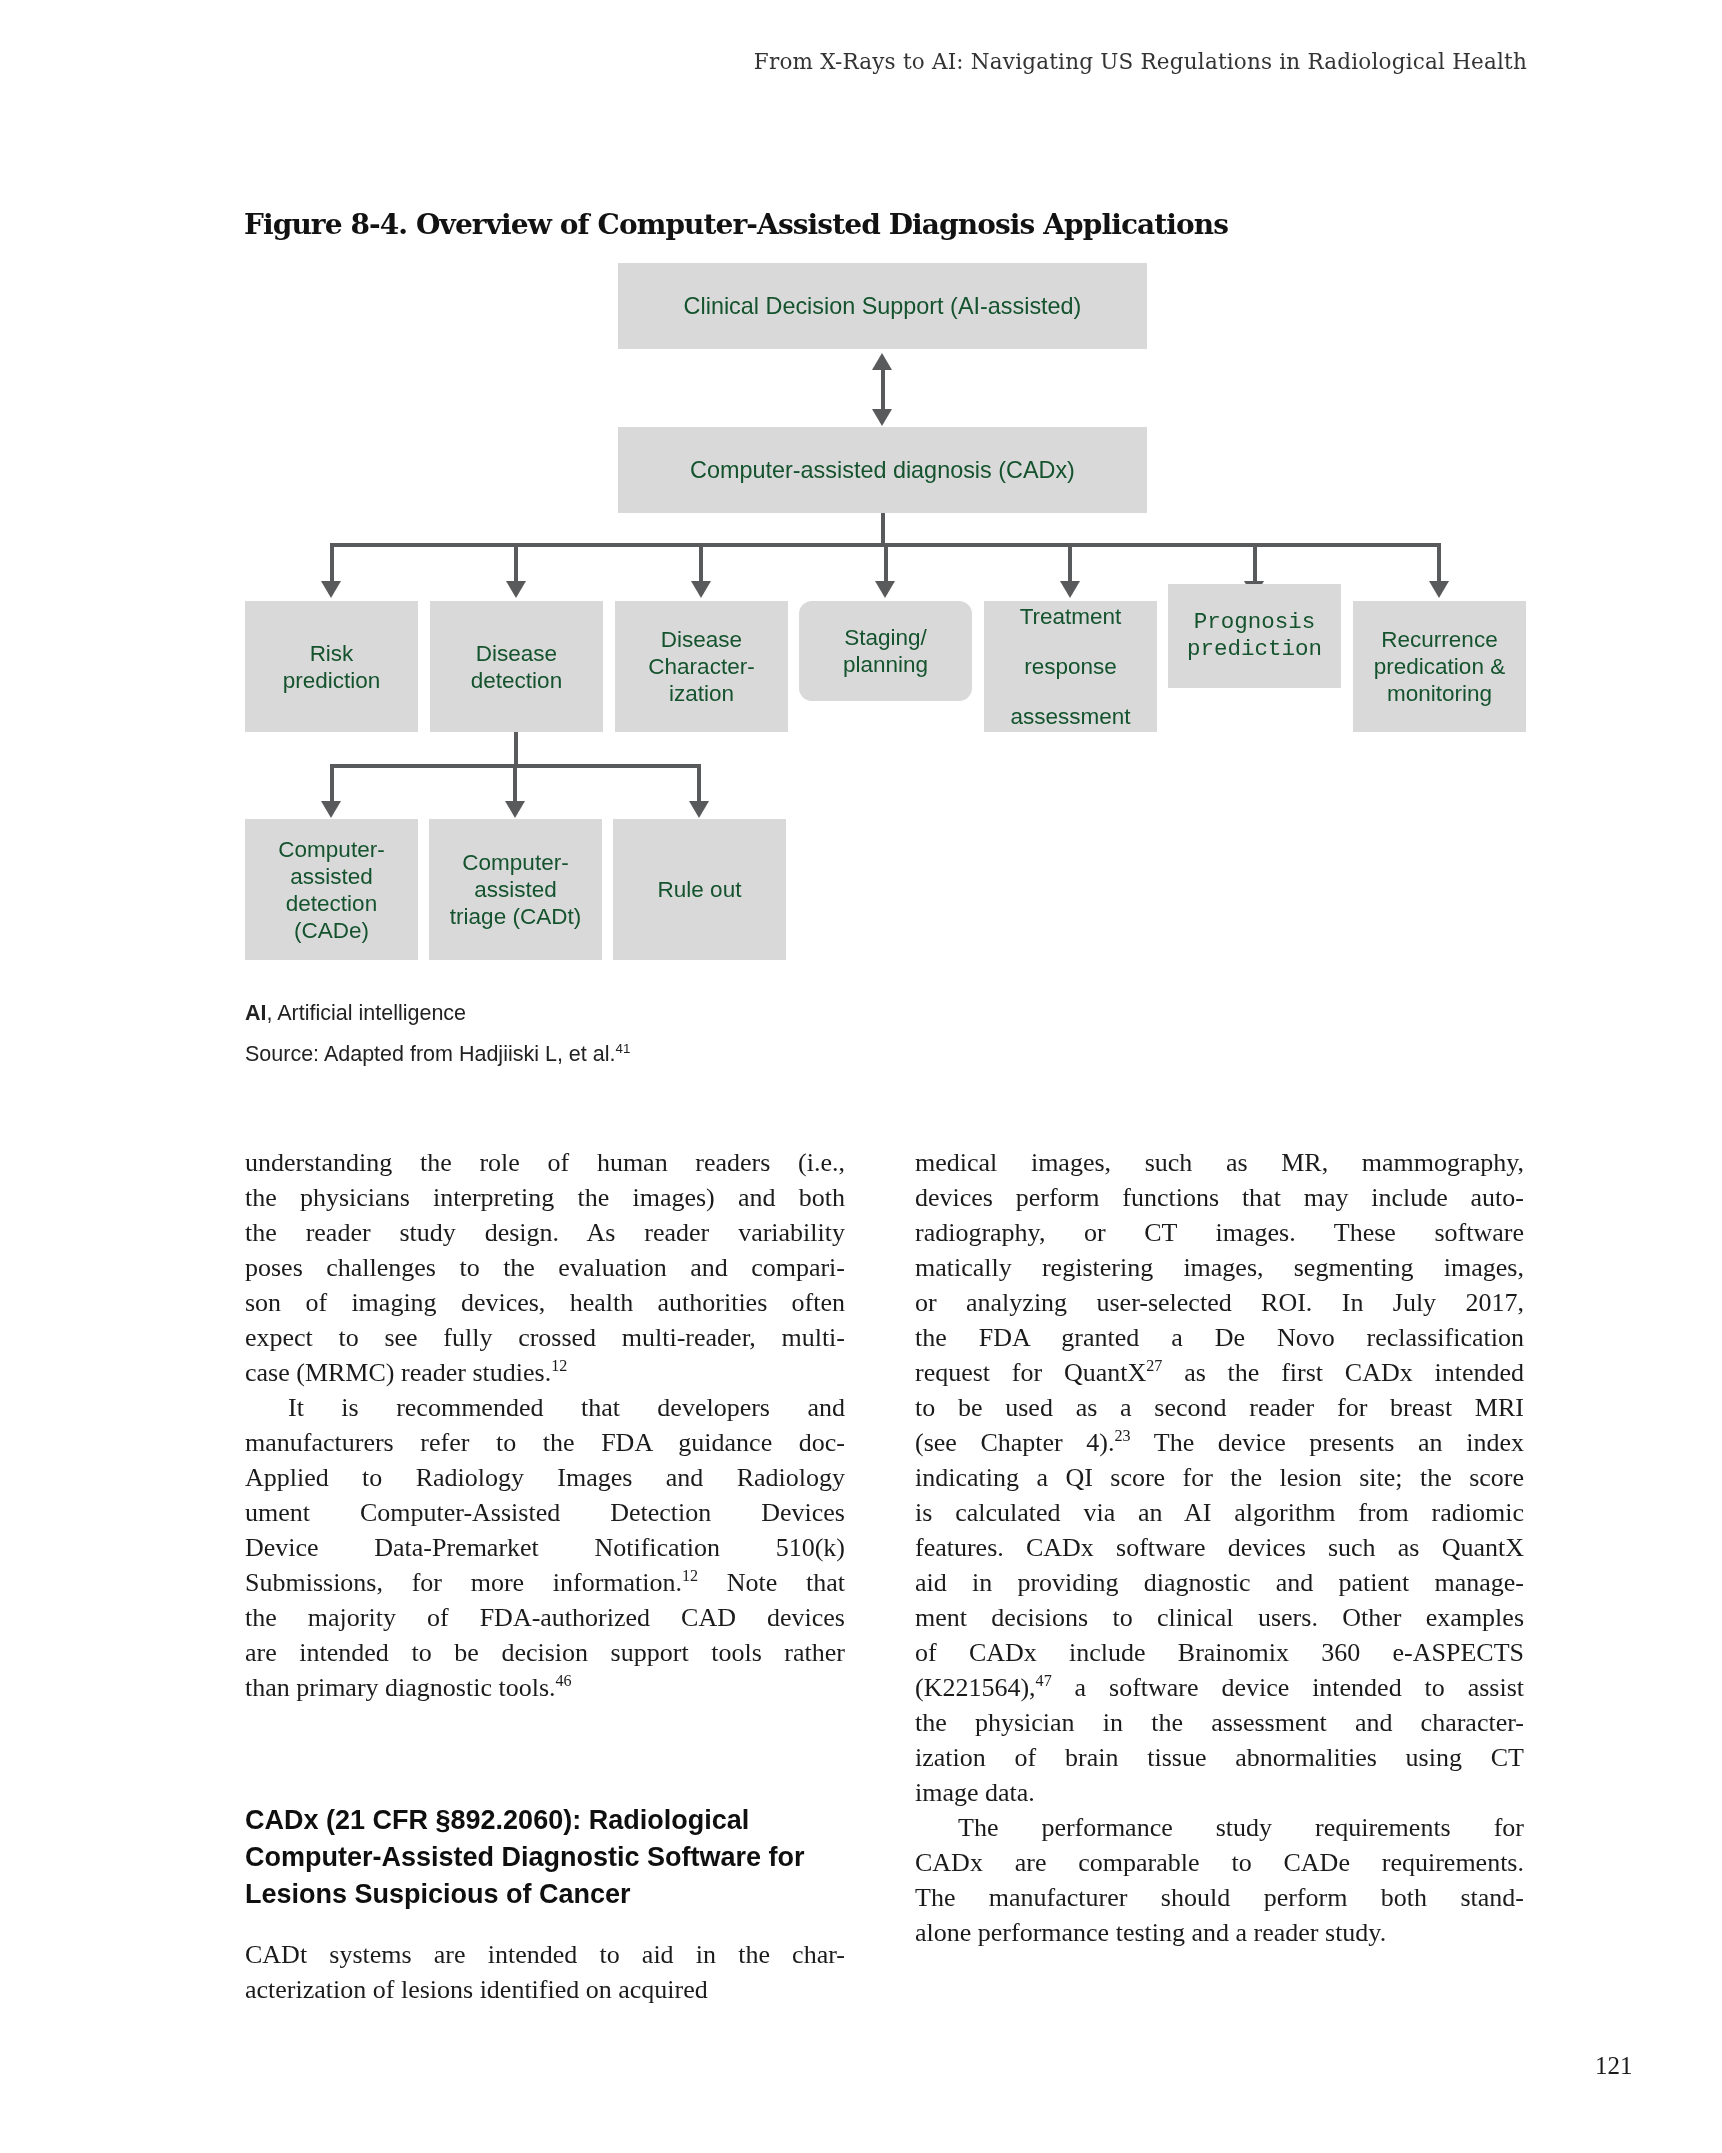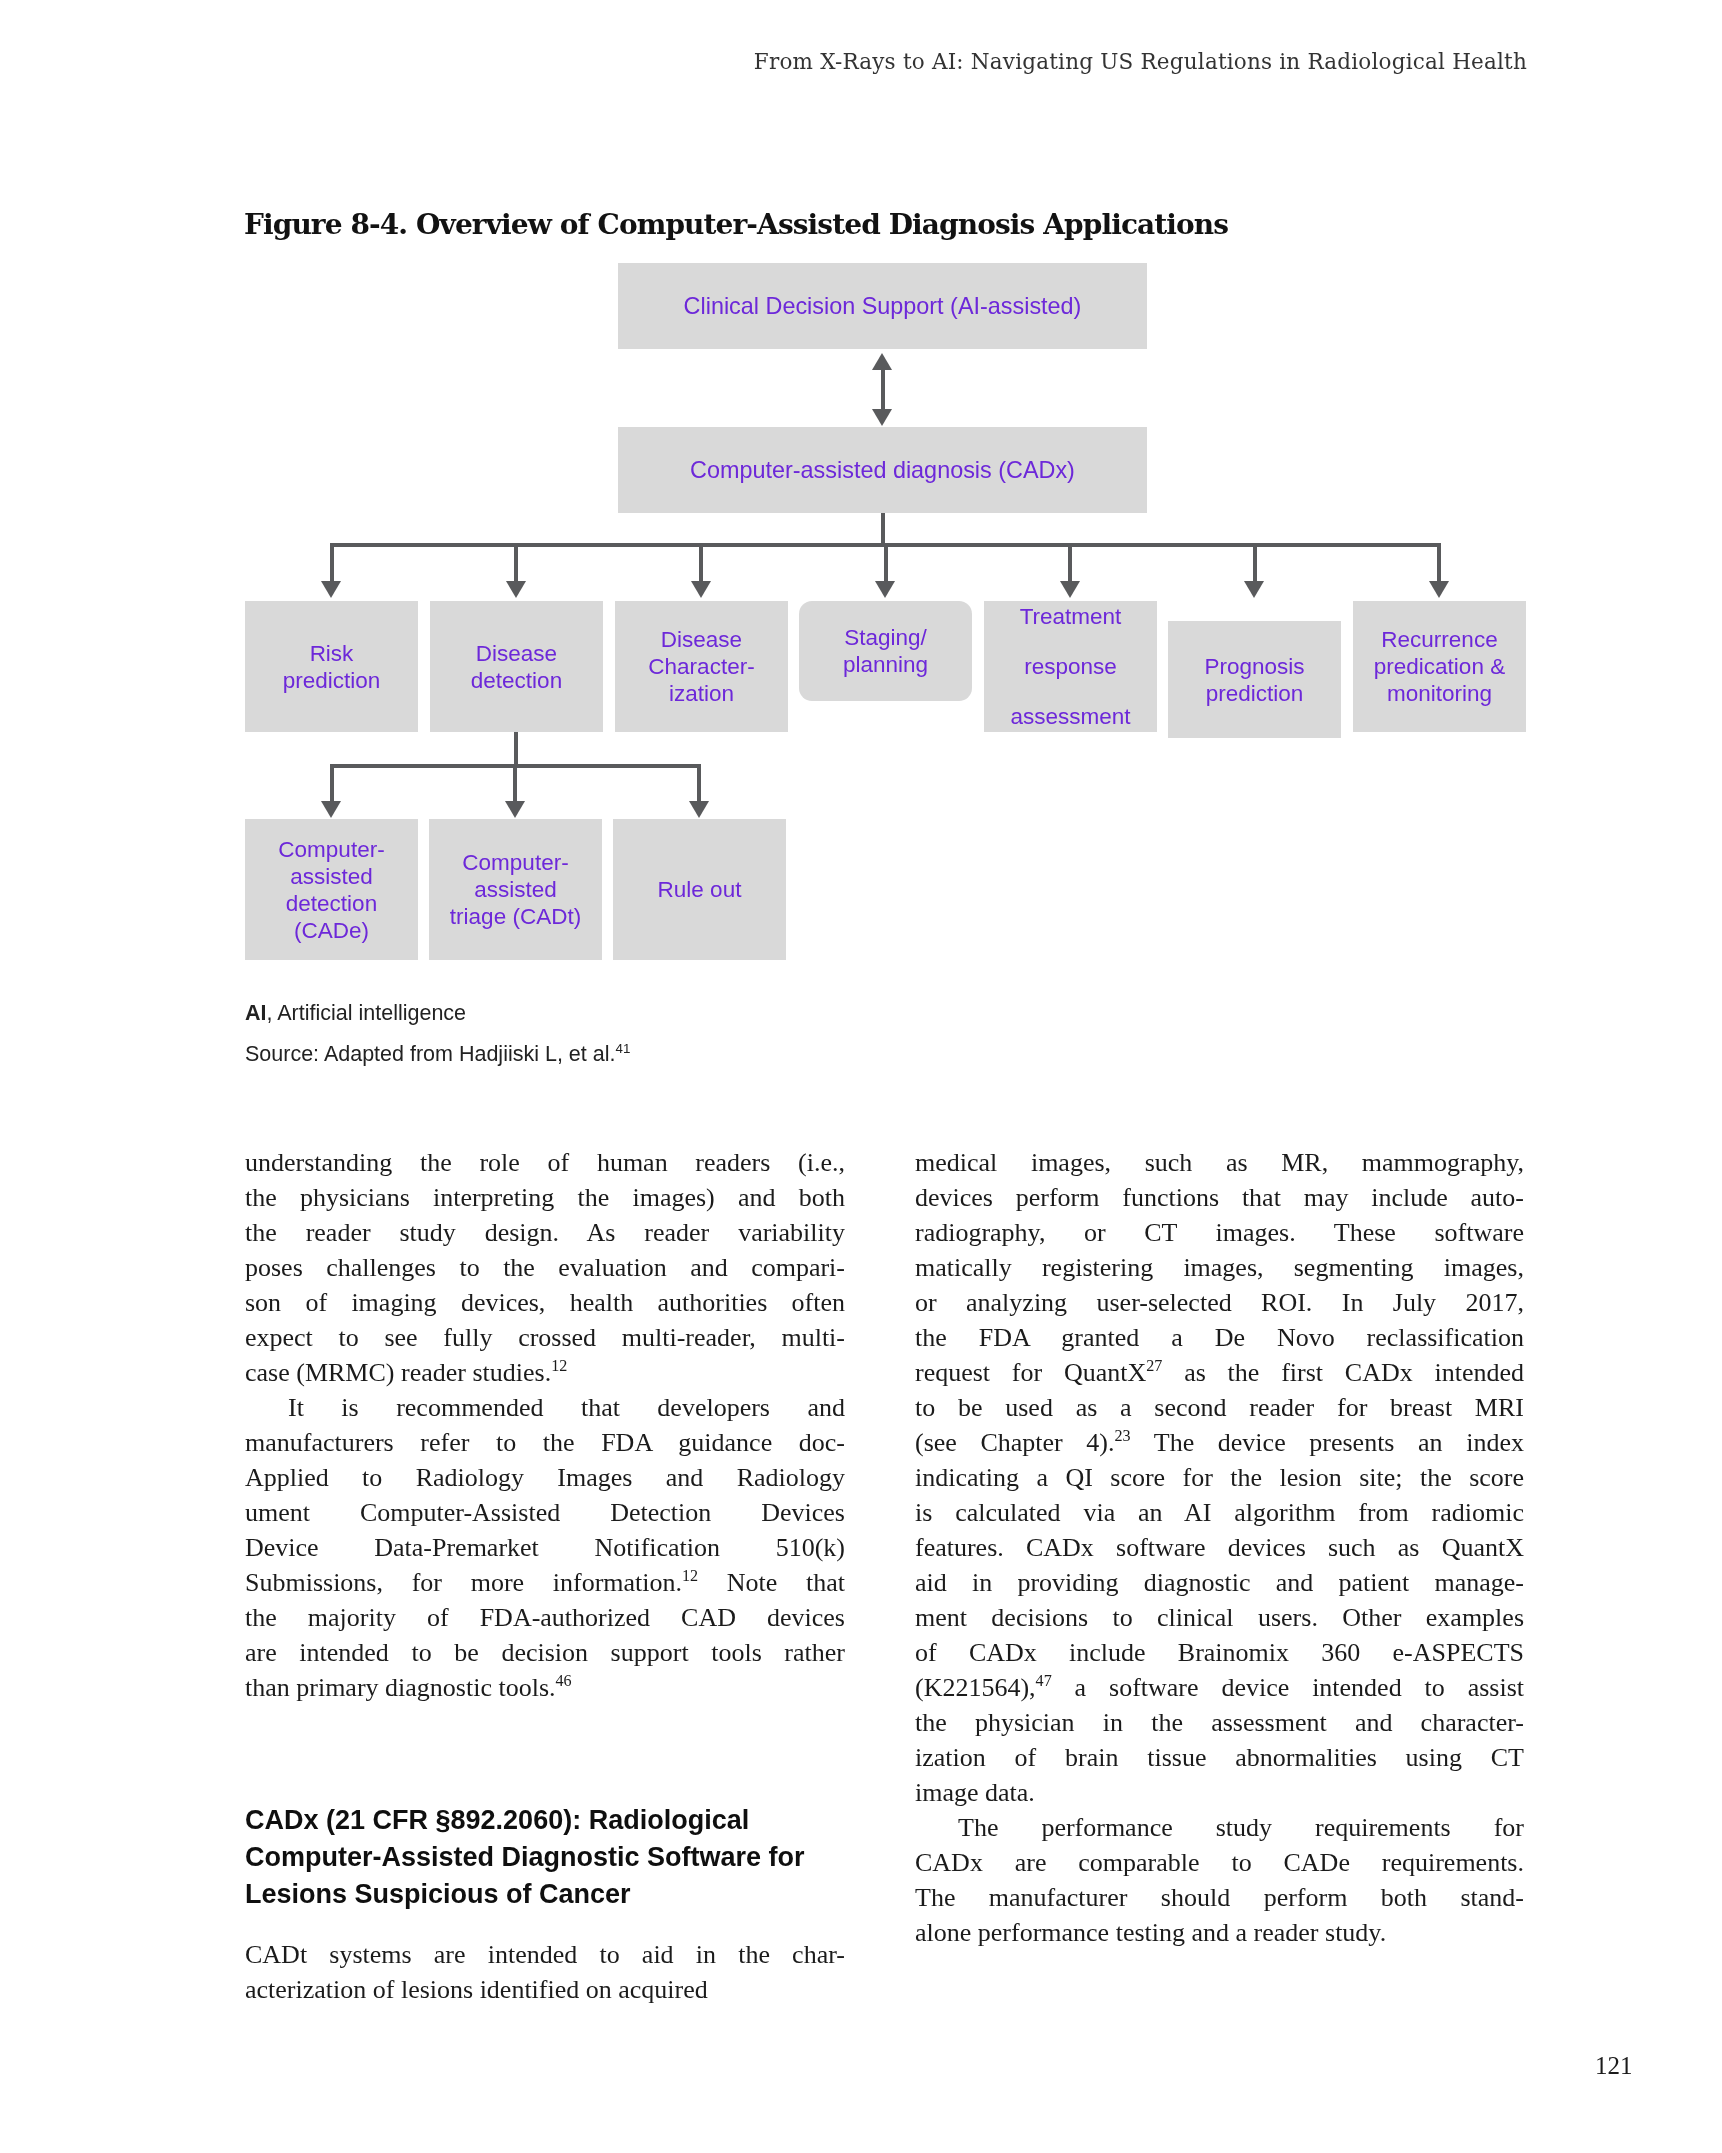--- a/index.html
+++ b/index.html
@@ -16,21 +16,21 @@
   
   .fig-title {
     position:absolute; left:244px; top:208px;
     font-family:"DejaVu Serif", serif; font-weight:700; font-size:28px;
     letter-spacing:-0.9px; color:#121212;
   }
   
   .node {
     position:absolute; background:#d9d9d9;
     display:flex; flex-direction:column; align-items:center; justify-content:center;
-    font-family:"Liberation Sans", sans-serif; color:#6d28d9; text-align:center;
+    font-family:"Liberation Sans", sans-serif; color:#14532d; text-align:center;
   }
   .node .tline { height:auto; overflow:visible; white-space:nowrap; }
   .node-lg { font-size:23.4px; }
   .node-lg .tline { line-height:29px; }
   .node-sm { font-size:22.5px; }
   .node-sm .tline { line-height:27px; }
   
   .v { position:absolute; width:3.7px; background:#595a5c; }
   .h { position:absolute; height:3.7px; background:#595a5c; }
   .ah-d { position:absolute; width:0; height:0;
@@ -118,21 +118,21 @@
     </div>
   <div class="node node-sm" style="left:799px; top:601px; width:173px; height:100px;border-radius:13px;">
       <div class="tline">Staging/</div>
       <div class="tline">planning</div>
     </div>
   <div class="node node-sm" style="left:984px; top:601px; width:173px; height:131px;gap:23px;">
       <div class="tline">Treatment</div>
       <div class="tline">response</div>
       <div class="tline">assessment</div>
     </div>
-  <div class="node node-sm" style="left:1168px; top:621px; width:173px; height:117px;">
+  <div class="node node-sm" style="left:1168px; top:584px; width:173px; height:104px;font-family:Liberation Mono, monospace;">
       <div class="tline">Prognosis</div>
       <div class="tline">prediction</div>
     </div>
   <div class="node node-sm" style="left:1353px; top:601px; width:173px; height:131px;">
       <div class="tline">Recurrence</div>
       <div class="tline">predication &amp;</div>
       <div class="tline">monitoring</div>
     </div>
 
   <div class="v" style="left:514px; top:732px; height:34px;"></div>

